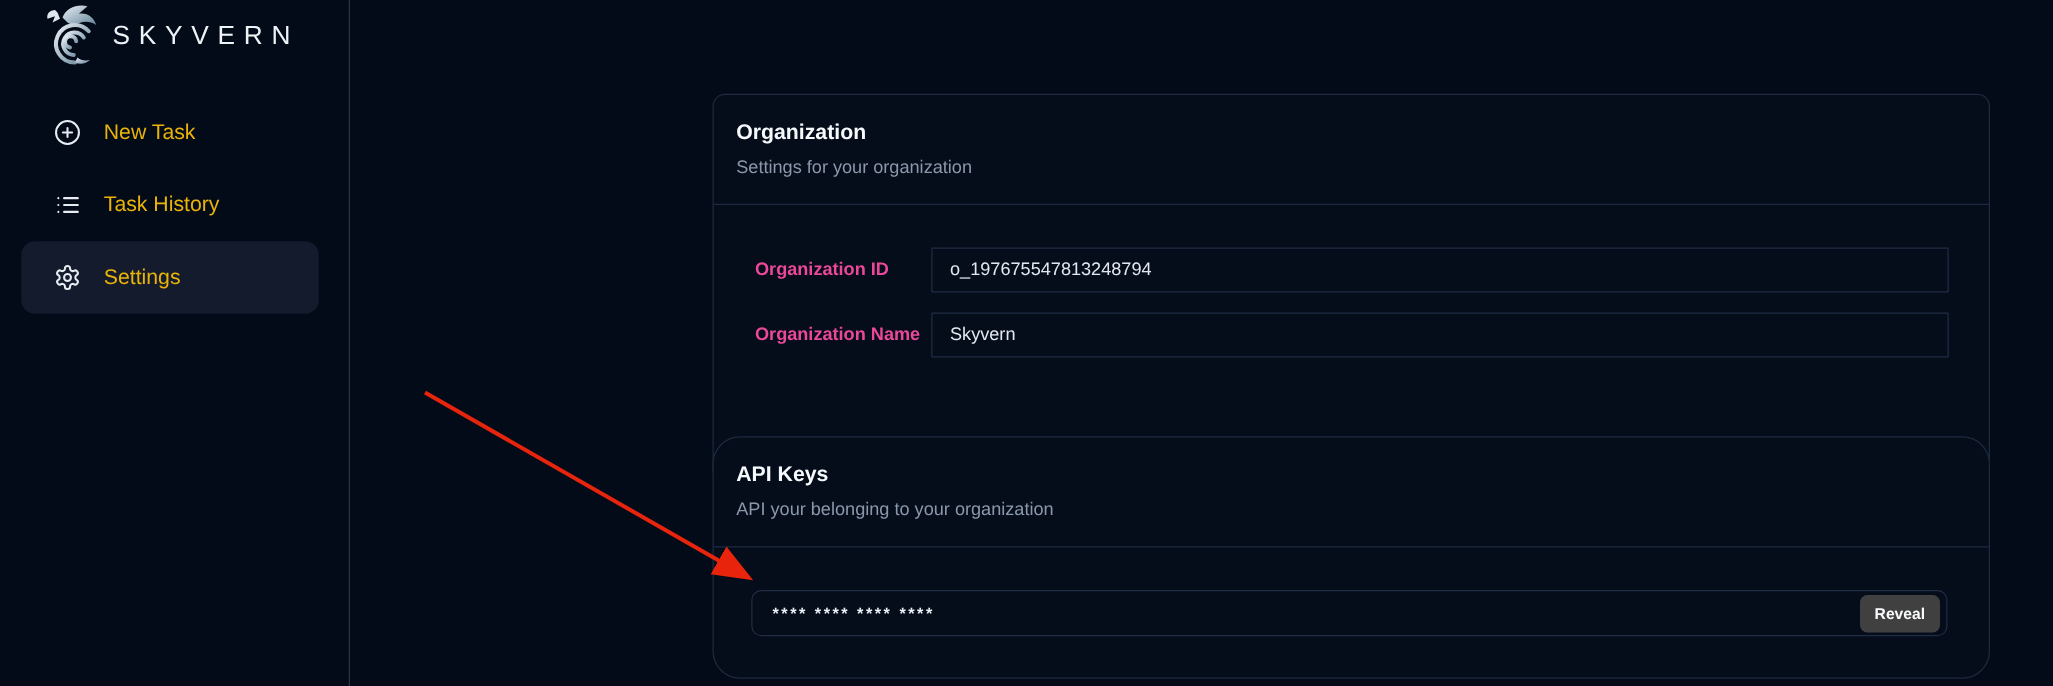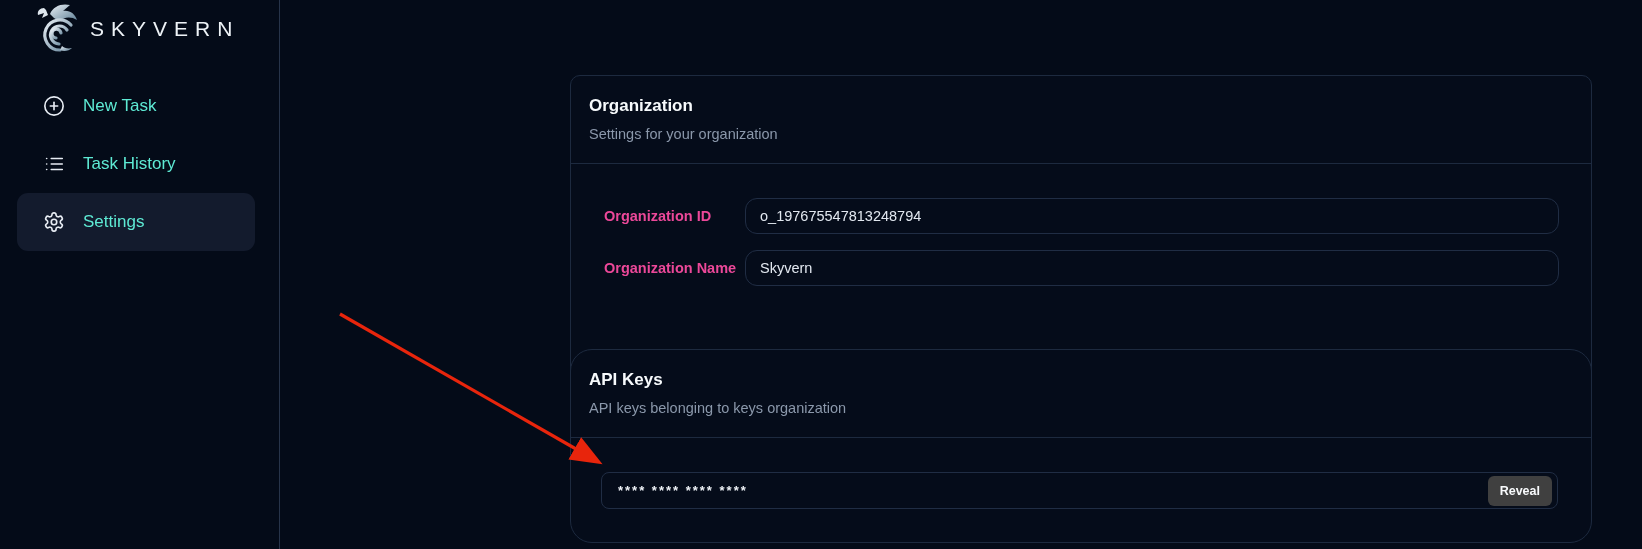--- a/index.html
+++ b/index.html
@@ -15,37 +15,37 @@
   .logo-mark{width:48px;height:54px;}
   .wordmark{margin-left:12px;font-size:21px;font-weight:400;letter-spacing:7px;color:#eef3f7;}
   .nav{position:absolute;left:17px;top:77px;width:238px;}
   .nav-item{
     display:flex;align-items:center;height:58px;padding-left:26px;
     border-radius:11px;cursor:pointer;
   }
   .nav-item.active{background:#131b2d;text-align:center;}
   .nav-icon{width:22px;height:22px;flex:0 0 22px;display:flex;align-items:center;justify-content:center;}
   .nav-icon svg{width:22px;height:22px;stroke:#e7ecf3;fill:none;stroke-width:1.8;stroke-linecap:round;stroke-linejoin:round;}
-  .nav-label{margin-left:18px;font-size:17px;font-weight:500;color:#5eead4;}
+  .nav-label{margin-left:18px;font-size:17px;font-weight:500;color:#eab308;}
   
   .card{
     position:absolute;left:570px;width:1022px;
     background:#050c1a;border:1px solid #1d2a3f;border-radius:10px;
   }
   .card-org{top:75px;height:312px;}
   .card-api{top:349px;height:194px;border-radius:22px;}
   .card-header{height:88px;padding:20px 18px 0 18px;border-bottom:1px solid #1d2a3f;}
   .card-title{font-size:17px;font-weight:700;color:#f7fafc;}
   .card-subtitle{margin-top:10px;font-size:14.5px;color:#8b98ab;}
   .card-body-org{padding:34px 32px 0 33px;}
   .field-row{display:flex;align-items:center;height:36px;}
   .field-row + .field-row{margin-top:16px;}
   .field-label{flex:0 0 141px;font-size:14.5px;font-weight:600;color:#ec4899;}
   .field-input{
-    flex:1;height:36px;background:transparent;border:1px solid #202d44;border-radius:12px;
+    flex:1;height:36px;background:transparent;border:1px solid #202d44;border-radius:1px;
     padding:0 14px;font-size:14.5px;color:#e2e8f0;outline:none;
     font-family:"Liberation Sans", sans-serif;
   }
   .card-body-api{padding:34px 33px 0 30px;}
   .apikey-box{
     position:relative;height:37px;border:1px solid #202d44;border-radius:8px;
     display:flex;align-items:center;padding-left:16px;
   }
   .apikey-mask{font-size:13px;font-weight:700;letter-spacing:2px;color:#eef2f7;}
   .reveal-btn{
@@ -130,21 +130,21 @@
       <div class="field-row">
         <span class="field-label">Organization Name</span>
         <input class="field-input" type="text" value="Skyvern" style="">
       </div>
     </div>
   </div>
 
   <div class="card card-api">
     <div class="card-header">
       <div class="card-title">API Keys</div>
-      <div class="card-subtitle">API keys belonging to keys organization</div>
+      <div class="card-subtitle">API your belonging to your organization</div>
     </div>
     <div class="card-body-api">
       <div class="apikey-box">
         <span class="apikey-mask">**** **** **** ****</span>
         <button class="reveal-btn">Reveal</button>
       </div>
     </div>
   </div>
 
   <svg class="arrow-overlay" viewBox="0 0 1642 549">

